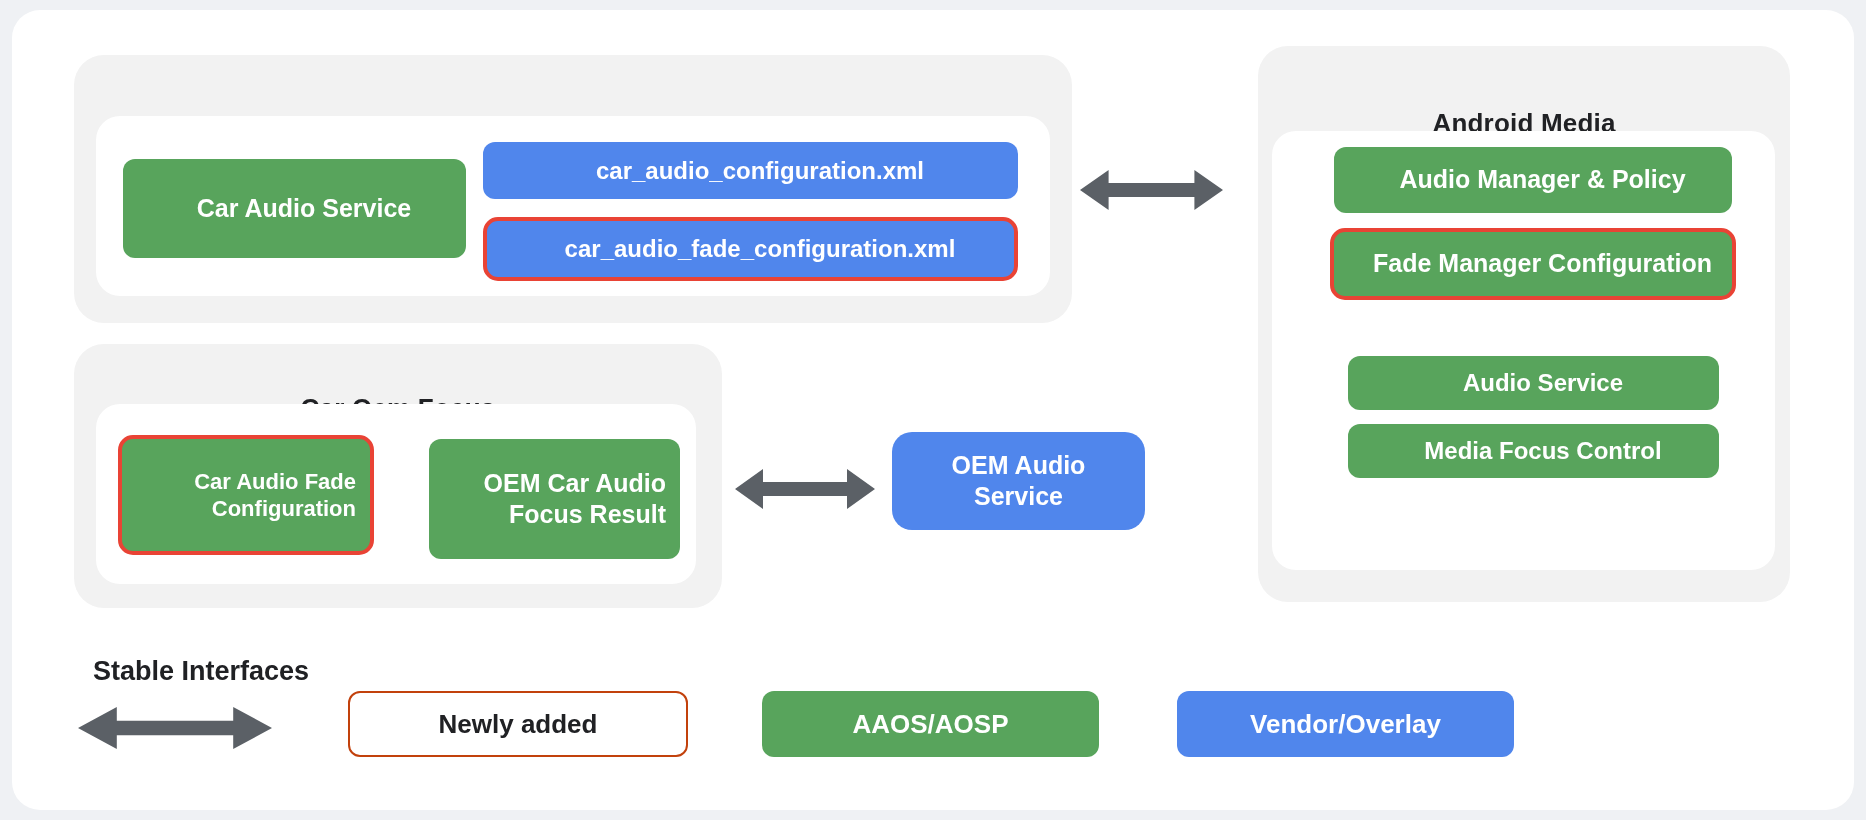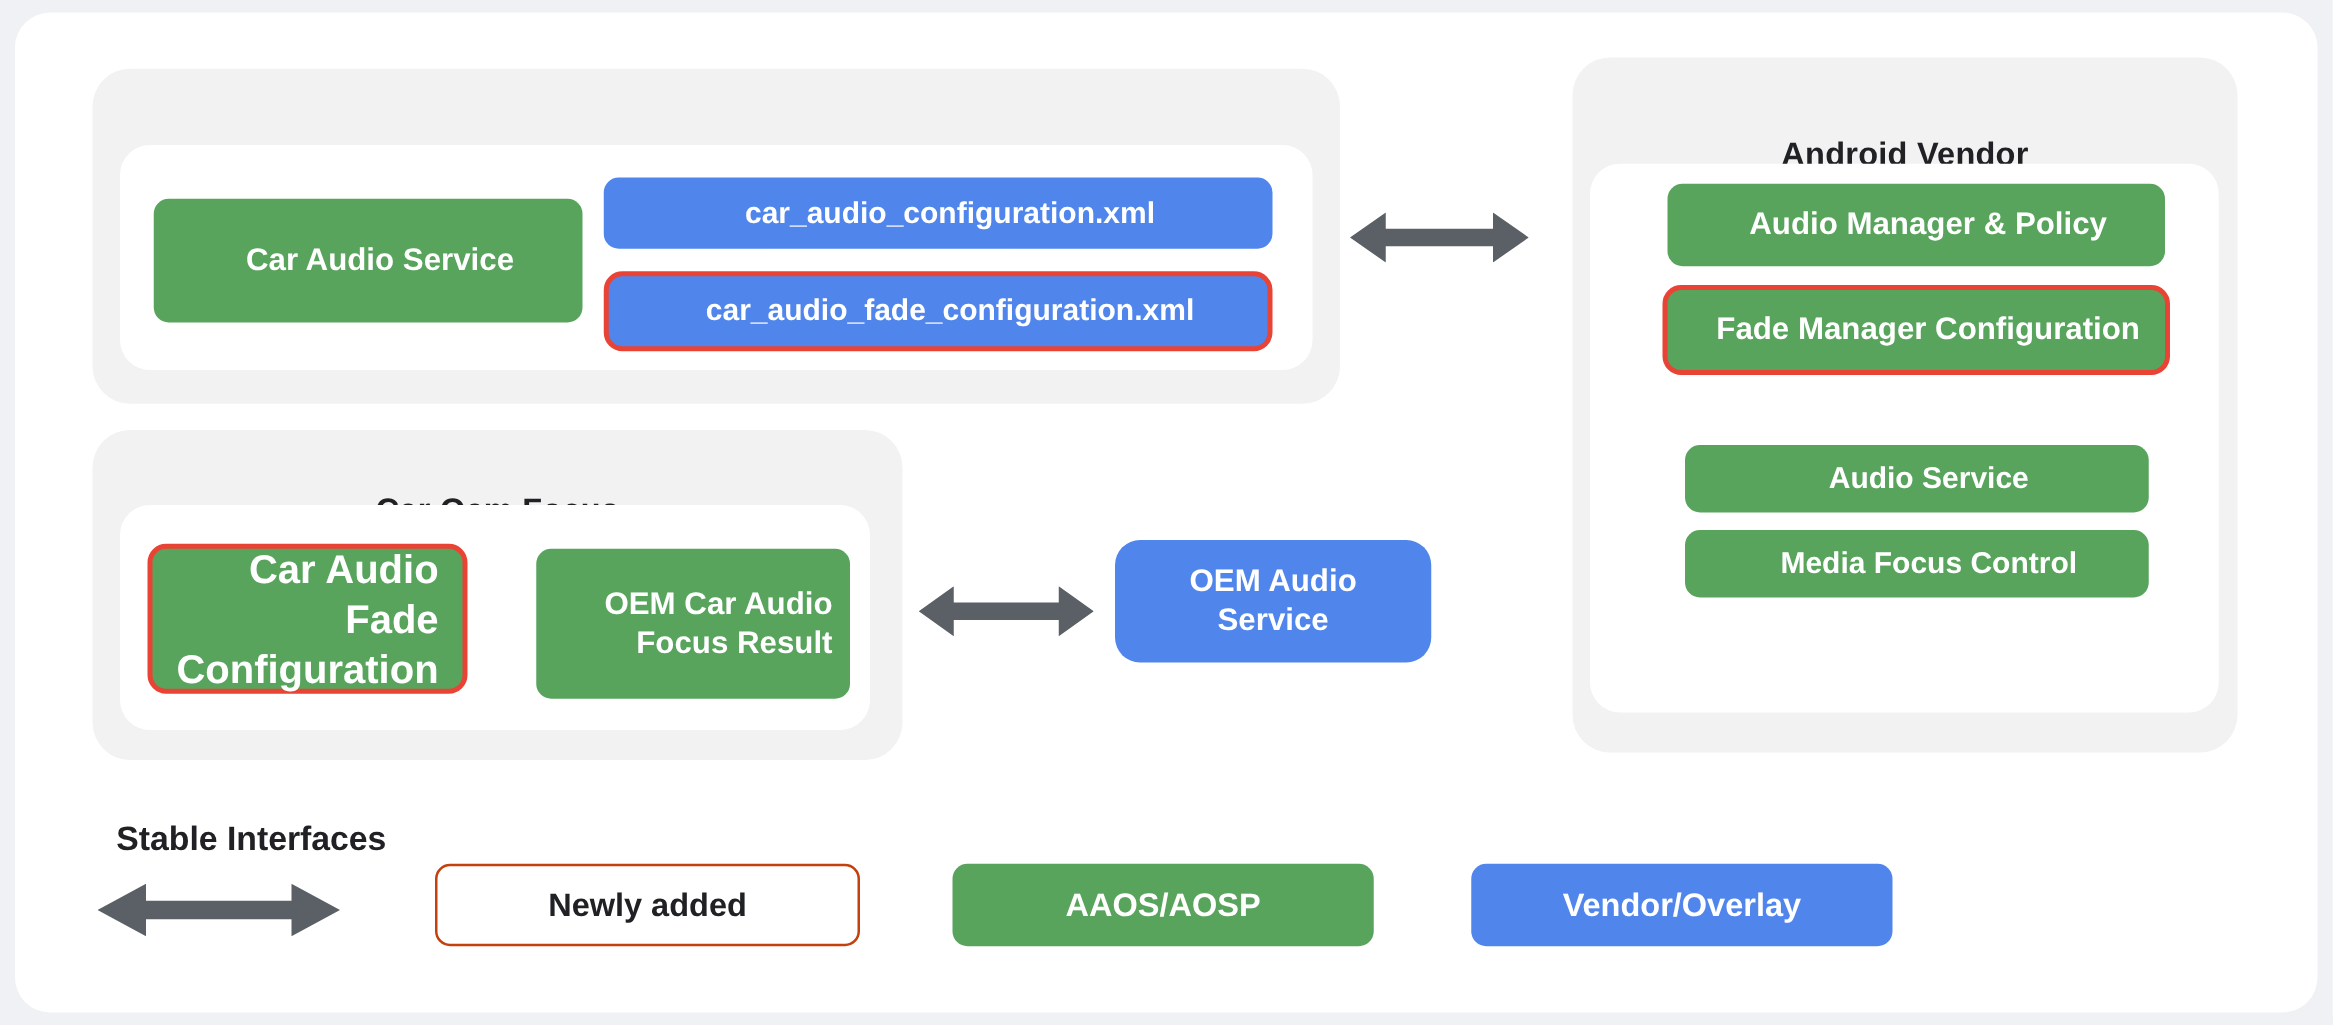--- a/index.html
+++ b/index.html
@@ -34,21 +34,21 @@
   .am-box1 { left:62px; top:16px;  width:398px; height:66px; font-size:25px; }
   .am-box2 { left:58px; top:97px;  width:406px; height:72px; font-size:25px; }
   .am-box3 { left:76px; top:225px; width:371px; height:54px; font-size:24px; }
   .am-box4 { left:76px; top:293px; width:371px; height:54px; font-size:24px; }
   .am-box5 { left:76px; top:361px; width:371px; height:55px; font-size:24px; }
 
   
   .cof-panel { left:74px; top:344px; width:648px; height:264px; }
   .cof-title { top:49px; }
   .cof-inner { left:22px; top:60px; width:600px; height:180px; }
-  .cof-box1 { left:22px;  top:31px; width:256px; height:120px; font-size:32px; padding:0 24px; }
+  .cof-box1 { left:22px;  top:31px; width:256px; height:120px; font-size:22px; padding:0 14px; }
   .cof-box2 { left:333px; top:35px; width:251px; height:120px; font-size:25px; padding:12px 14px; }
 
   
   .oem-box { left:892px; top:432px; width:253px; height:98px; font-size:25px; border-radius:20px; padding:0 30px; }
 
   
   .arrow1 { left:1080px; top:170px; width:143px; height:40px; }
   .arrow2 { left:735px;  top:469px; width:140px; height:40px; }
   .arrow-legend { left:78px; top:707px; width:194px; height:42px; }
 
@@ -71,21 +71,21 @@
       <div class="node blue cs-blue1">car_audio_configuration.xml</div>
       <div class="node blue red-border cs-blue2">car_audio_fade_configuration.xml</div>
     </div>
   </div>
 
   <svg class="arrow arrow1" viewBox="0 0 150 40" preserveAspectRatio="none">
     <polygon points="0,20 30,0 30,13 120,13 120,0 150,20 120,40 120,27 30,27 30,40" fill="#5B6066"></polygon>
   </svg>
 
   <div class="panel am-panel">
-    <div class="panel-title am-title">Android Vendor</div>
+    <div class="panel-title am-title">Android Media</div>
     <div class="inner am-inner">
       <div class="node green am-box1">Audio Manager &amp; Policy</div>
       <div class="node green red-border am-box2">Fade Manager Configuration</div>
       <div class="node green am-box3">Audio Service</div>
       <div class="node green am-box4">Media Focus Control</div>
     </div>
   </div>
 
   <div class="panel cof-panel">
     <div class="panel-title cof-title">Car Oem Focus</div>

